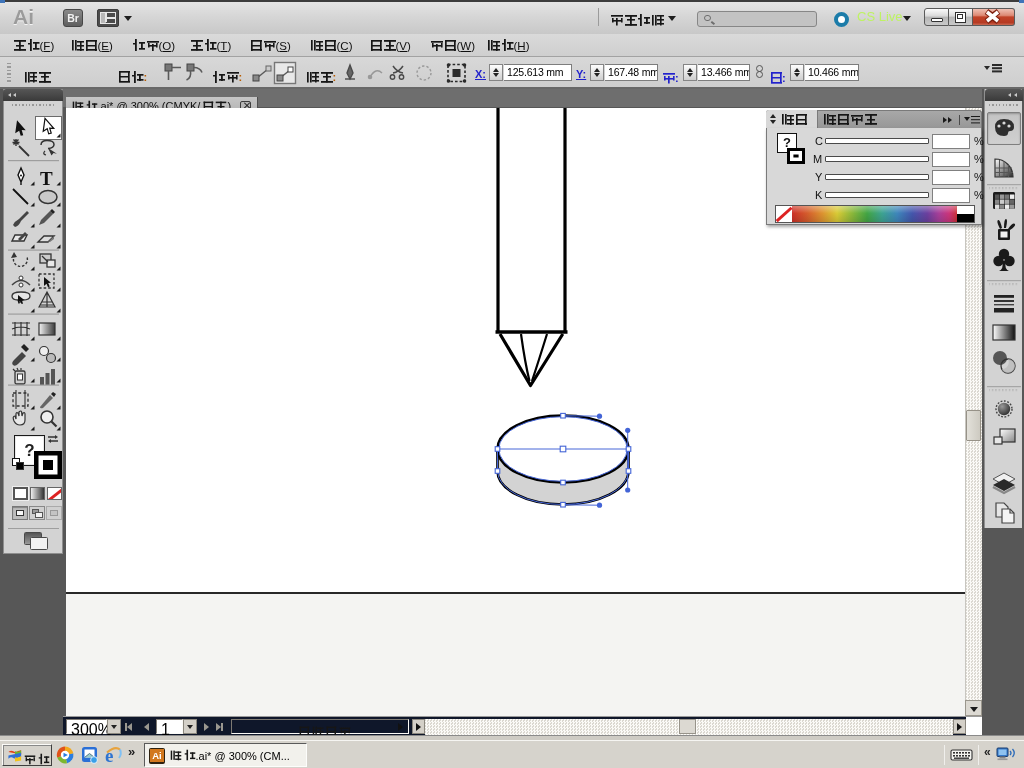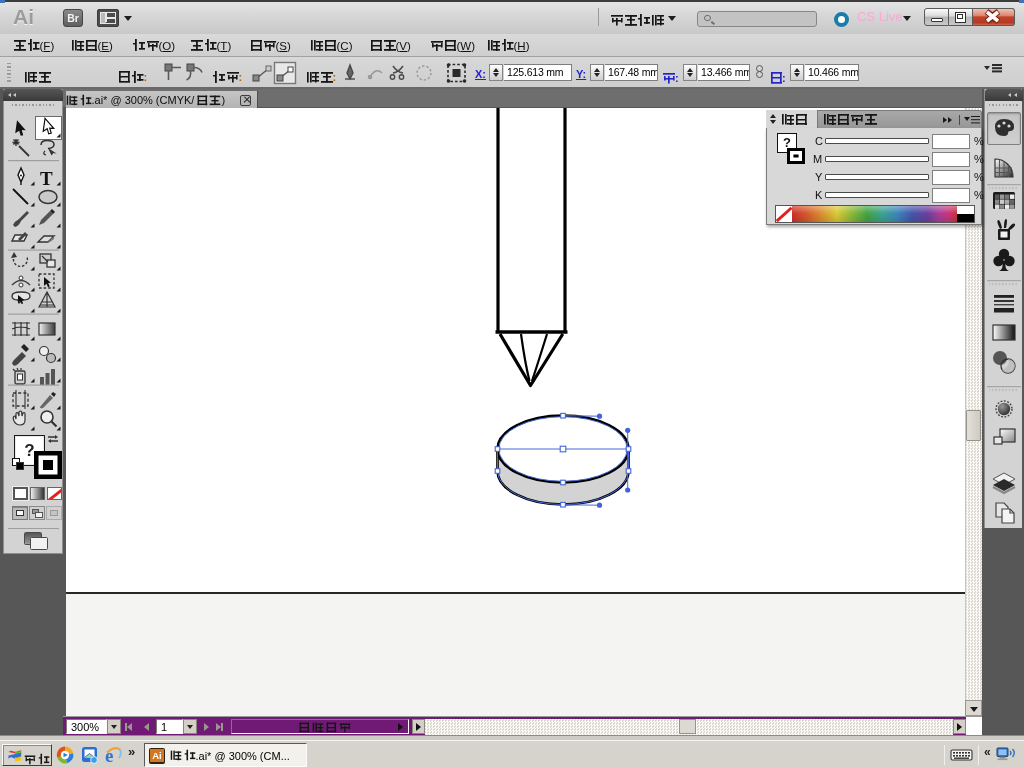--- a/index.html
+++ b/index.html
@@ -22,21 +22,21 @@
 #laybtn i{position:absolute;left:2px;top:2px;width:16px;height:12px;border:1.5px solid #e8e8e8;background:linear-gradient(90deg,#b9b9b9 0 5px,#4c4c4c 5px 6.5px,#4c4c4c 6.5px)}
 #laybtn i:before{content:"";position:absolute;left:4.2px;top:0;width:1.5px;height:9px;background:#e8e8e8}
 #laybtn i:after{content:"";position:absolute;left:4.2px;right:0;top:4px;height:1.5px;background:#e8e8e8}
 .dar{width:0;height:0;border-left:4.5px solid transparent;border-right:4.5px solid transparent;border-top:5.5px solid #1e1e1e}
 #sep1{left:598px;top:8px;width:1px;height:18px;background:#9b9b9b}
 #wsname{left:611px;top:10px}
 #srch{left:697px;top:11px;width:120px;height:16px;background:#c3c3c3;border:1.5px solid #878787;border-radius:3px}
 #srch i{position:absolute;left:6px;top:2.5px;width:6.5px;height:6.5px;border:1.5px solid #6e6e6e;border-radius:50%}
 #srch i:after{content:"";position:absolute;left:6px;top:6.5px;width:4px;height:1.6px;background:#6e6e6e;transform:rotate(38deg)}
 #cslive{left:834px;top:12px;width:15px;height:15px;border:4.2px solid #1c7ca9;border-radius:50%;background:#fff}
-#cstxt{left:857px;top:9px;font-size:13px;color:#f9a8d4}
+#cstxt{left:857px;top:9px;font-size:13px;color:#bef264}
 
 .wb{top:8px;height:18px;border:1.5px solid #5a5a5a;background:linear-gradient(#fbfbfb,#d9d9d9 45%,#b5b5b5 50%,#cacaca)}
 #wmin{left:924px;width:25px;border-radius:3px 0 0 3px}
 #wmax{left:949px;width:24px;border-left:none}
 #wcls{left:973px;width:42px;border-left:none;border-radius:0 3px 3px 0;background:linear-gradient(#efc0b3,#dd8a75 40%,#c14328 50%,#b63a23 85%,#c96a52)}
 #wmin i{position:absolute;left:6px;bottom:3px;width:12px;height:4.5px;background:#fff;border:1px solid #333;border-radius:1px}
 #wmax i{position:absolute;left:5.5px;top:3px;width:11px;height:10.5px;border:1.6px solid #2e2e2e;background:#fff}
 #wmax i:after{content:"";position:absolute;left:1.6px;top:1.4px;width:4px;height:3px;border:1.5px solid #2e2e2e;background:#fff}
 .blucor{width:5px;height:3px;background:#3e74b9;top:0}
 
@@ -48,34 +48,34 @@
 #grip{left:7px;top:63px;width:4px;height:20px;background:repeating-linear-gradient(#9a9a9a 0 1.5px,#d4d4d4 1.5px 3.5px)}
 .cl{position:absolute;top:67px}
 .colon{color:#b85c00;font-weight:bold;font-size:11px;vertical-align:.5px}
 .spin{position:absolute;width:14px;height:17px;background:linear-gradient(#fdfdfd,#cfcfcf);border:1px solid #858585}
 .spin:before{content:"";position:absolute;left:3px;top:3px;width:0;height:0;border-left:3.5px solid transparent;border-right:3.5px solid transparent;border-bottom:4px solid #222}
 .spin:after{content:"";position:absolute;left:3px;bottom:3px;width:0;height:0;border-left:3.5px solid transparent;border-right:3.5px solid transparent;border-top:4px solid #222}
 .fld{position:absolute;height:17px;background:#fff;border:1px solid #7d7d7d;border-left:none;font-size:10.5px;letter-spacing:-.2px;color:#000;line-height:15px;padding-left:3px;white-space:nowrap;overflow:hidden}
 .bluelbl{color:#2222cc;font-size:11px;text-decoration:underline;font-weight:bold}
 
 #tabbar{left:63px;top:89px;width:919px;height:19px;background:#6e6e6e;border-bottom:1px solid #565656}
-#doctab{position:absolute;left:3px;top:2px;width:192px;height:19px;background:linear-gradient(#c6c6c6,#b0b0b0);border-right:1px solid #4e4e4e;font-size:11px;color:#0c0c0c;line-height:18px;padding-left:0}
+#doctab{position:absolute;left:3px;top:8px;width:192px;height:19px;background:linear-gradient(#c6c6c6,#b0b0b0);border-right:1px solid #4e4e4e;font-size:11px;color:#0c0c0c;line-height:18px;padding-left:6px}
 #tabx{position:absolute;right:6px;top:3.5px;width:11px;height:11px;border:1px solid #3d3d3d;border-radius:2px;background:#b5b5b5;color:#222;font-size:9px;line-height:9px;text-align:center}
 .dots{background:repeating-linear-gradient(90deg,#989898 0 1.3px,transparent 1.3px 3.4px);height:1.6px}
 
 #canvas{left:66px;top:108px;width:899px;height:608px;background:#fff}
 #canvas .board{position:absolute;left:0;top:484px;width:899px;height:2.2px;background:#282828}
 #canvas .below{position:absolute;left:0;top:486.2px;width:899px;height:121.8px;background:#f4f4f2}
 #art{left:66px;top:108px}
 #vscroll{left:965px;top:108px;width:17px;height:608px;background:repeating-conic-gradient(#fbfaf7 0% 25%,#dbd8d1 0% 50%) 0 0/3px 3px;border-left:1px solid #c8c6c0}
 #vthumb{left:966px;top:410px;width:15px;height:31px;background:linear-gradient(90deg,#e3e1da,#cdcac1);border:1px solid #979288;border-radius:1px}
 #vdown{left:965px;top:700px;width:17px;height:16px;background:#dcd9d2;border:1px solid #9a968c}
 #vdown i{position:absolute;left:4px;top:5.5px;width:0;height:0;border-left:4px solid transparent;border-right:4px solid transparent;border-top:5px solid #1a1a1a}
 
-#status{left:63px;top:716px;width:919px;height:19px;background:#701a75;border-top:1px solid #9a9a9a;font-size:11px}
+#status{left:63px;top:716px;width:919px;height:19px;background:#0f172a;border-top:1px solid #9a9a9a;font-size:16px}
 .sunk{position:absolute;border:1px solid;border-color:#7e7a73 #fbfaf7 #fbfaf7 #7e7a73}
 .sbtn{position:absolute;background:#d4d0c8}
 .tri{position:absolute;width:0;height:0}
 #hthumb{position:absolute;left:616px;top:1.5px;width:17px;height:15px;background:#dcd9d2;border:1px solid #97938a}
 
 #tools{left:3px;top:89px;width:60px;height:465px;background:#d3d3d3;border:1px solid #8e8e8e;border-top:none}
 #thead{position:absolute;left:-1px;top:0;width:60px;height:12px;background:linear-gradient(#565656,#3a3a3a);border-radius:3px 3px 0 0;color:#ddd}
 #thead:before{content:"";position:absolute;left:5px;top:3.5px;width:0;height:0;border-top:2.8px solid transparent;border-bottom:2.8px solid transparent;border-right:3.6px solid #ccc}
 #thead:after{content:"";position:absolute;left:10px;top:3.5px;width:0;height:0;border-top:2.8px solid transparent;border-bottom:2.8px solid transparent;border-right:3.6px solid #ccc}
 #tdots{position:absolute;left:8px;top:15px;width:44px}

